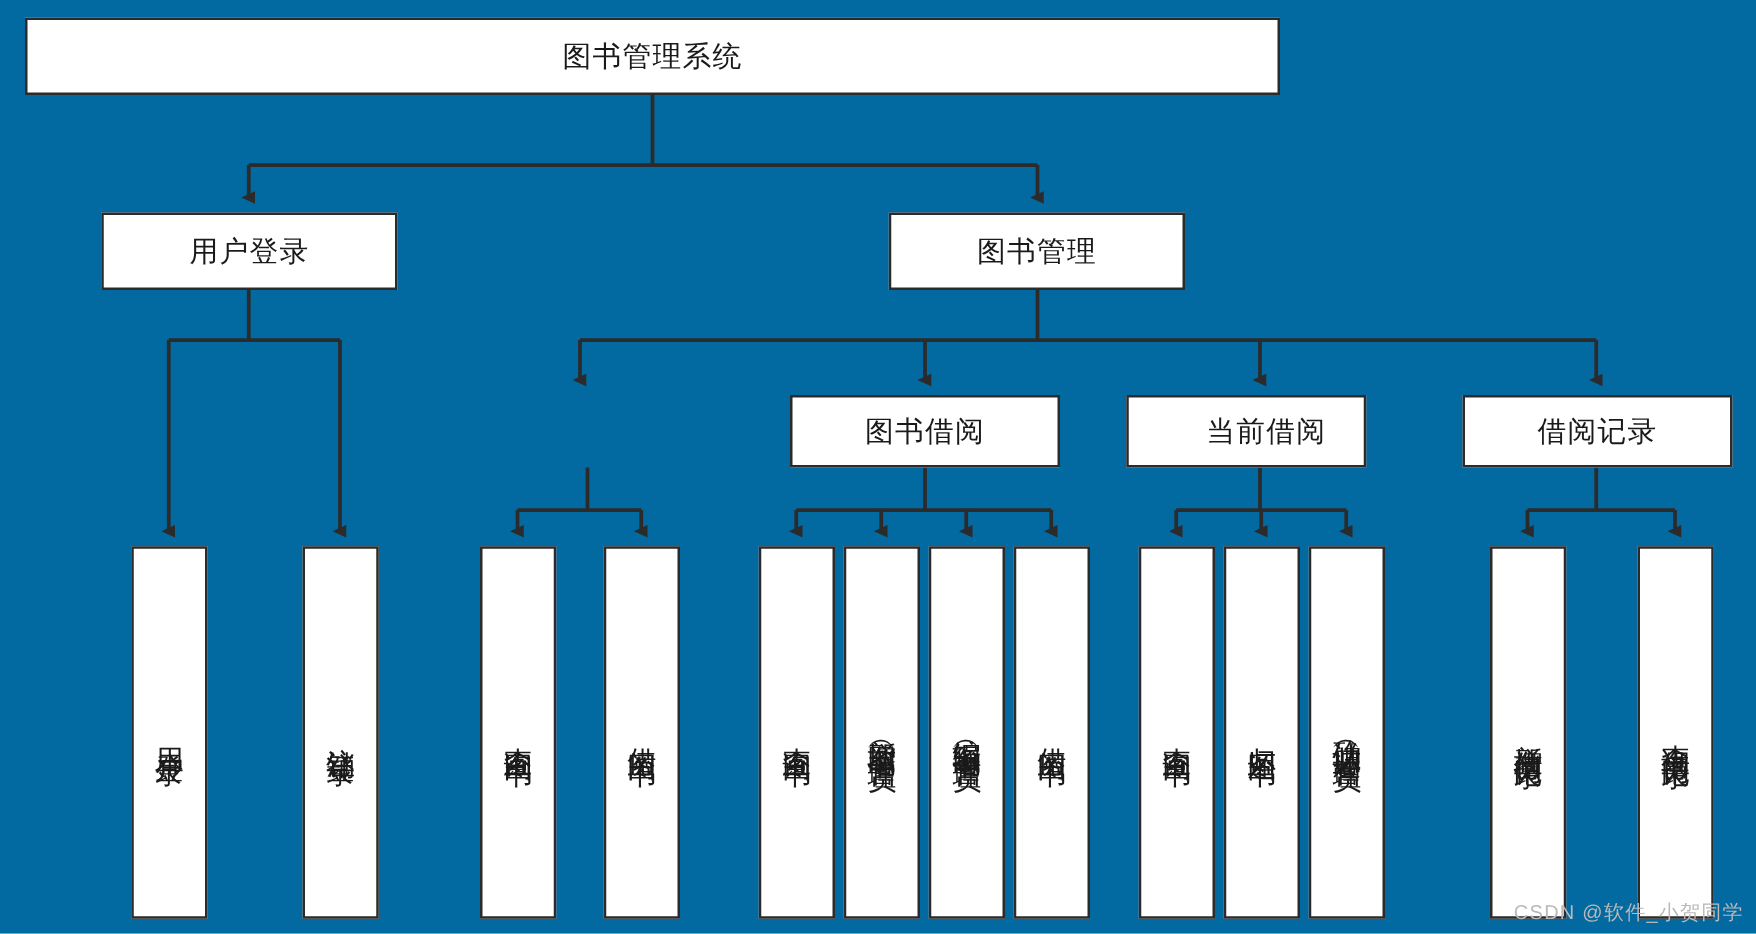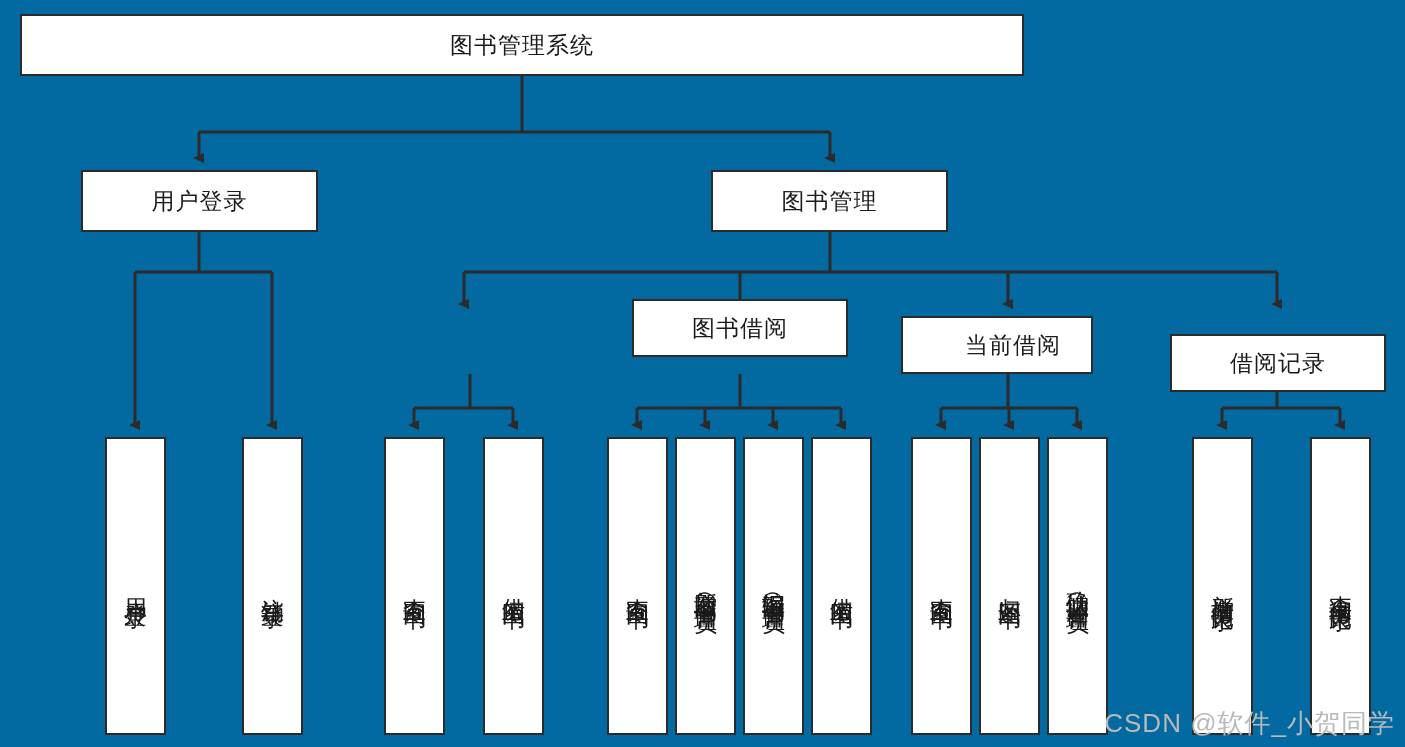--- a/index.html
+++ b/index.html
@@ -54,21 +54,21 @@
     text-align: center;
     user-select: none;
   }
   .root-box {
     font-size: 25px;
   }
   #watermark {
     position: absolute;
     right: 10px;
     bottom: 6px;
-    font-size: 26px;
+    font-size: 16px;
     color: #b9b9b9;
     letter-spacing: 1px;
     white-space: nowrap;
     pointer-events: none;
   }
 </style>
 </head>
 <body>
 
 <div id="canvas">
@@ -127,27 +127,27 @@
     <span class="node-label">图书管理系统</span>
   </div>
 
   <div class="node-box horizontal" style="left:81px; top:170px; width:237px; height:62px;">
     <span class="node-label">用户登录</span>
   </div>
   <div class="node-box horizontal" style="left:711px; top:170px; width:237px; height:62px;font-family:Liberation Mono, monospace;">
     <span class="node-label">图书管理</span>
   </div>
 
-  <div class="node-box horizontal" style="left:632px; top:299px; width:216px; height:58px;">
+  <div class="node-box horizontal" style="left:632px; top:316px; width:216px; height:58px;">
     <span class="node-label">图书借阅</span>
   </div>
   <div class="node-box horizontal" style="left:901px; top:316px; width:192px; height:58px;padding-left:32px;">
     <span class="node-label">当前借阅</span>
   </div>
-  <div class="node-box horizontal" style="left:1170px; top:316px; width:216px; height:58px;margin-top:18px;">
+  <div class="node-box horizontal" style="left:1170px; top:316px; width:216px; height:58px;">
     <span class="node-label">借阅记录</span>
   </div>
 
   <div class="node-box vertical" style="left:105px; top:437px; width:61px; height:298px;">
     <span class="node-label">用户登录</span>
   </div>
   <div class="node-box vertical" style="left:242px; top:437px; width:61px; height:298px;">
     <span class="node-label">注销登录</span>
   </div>
 

